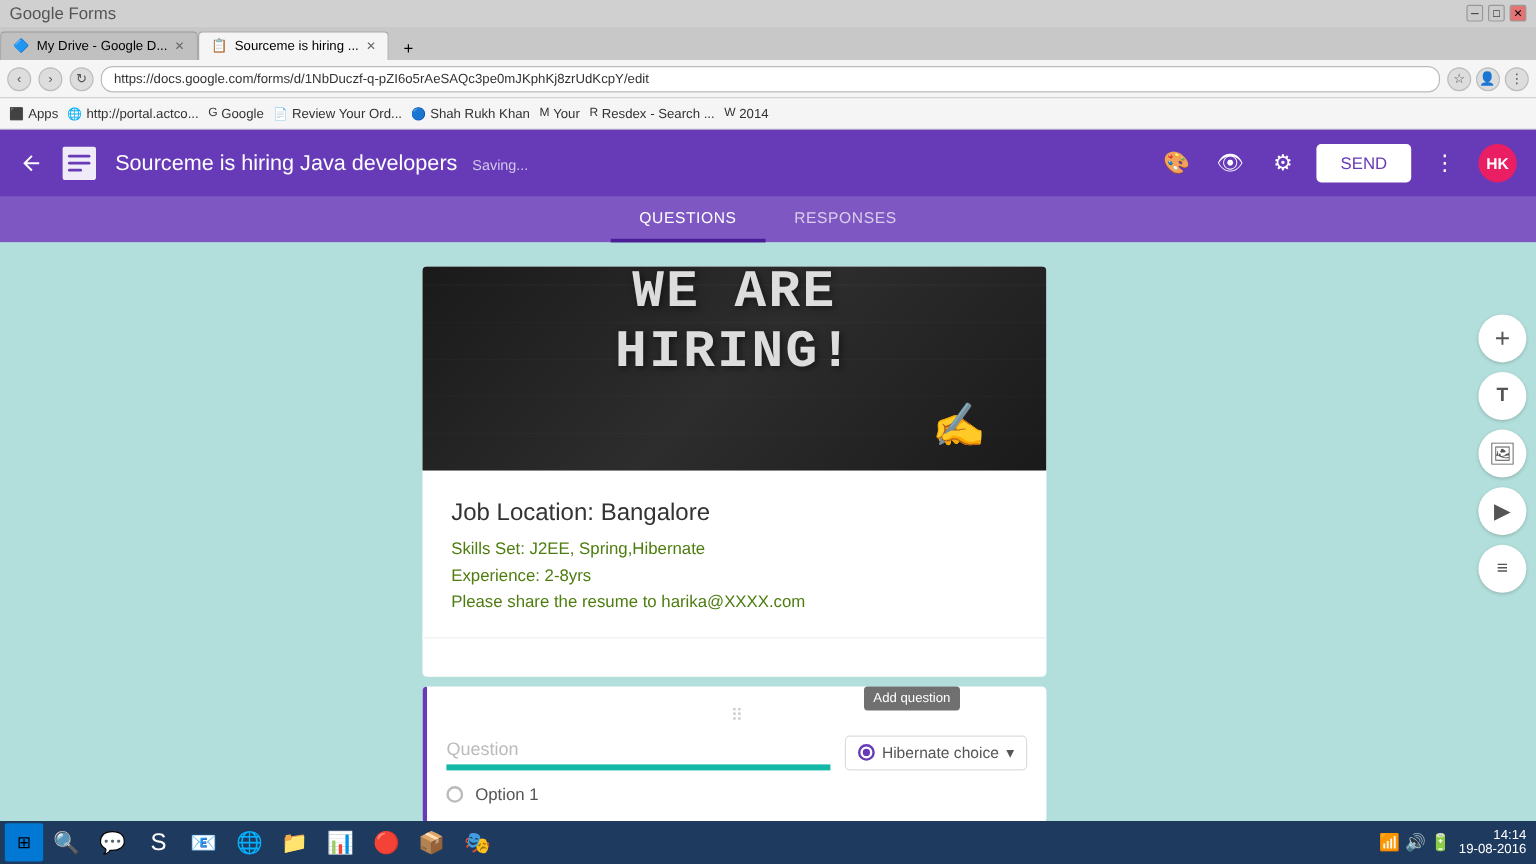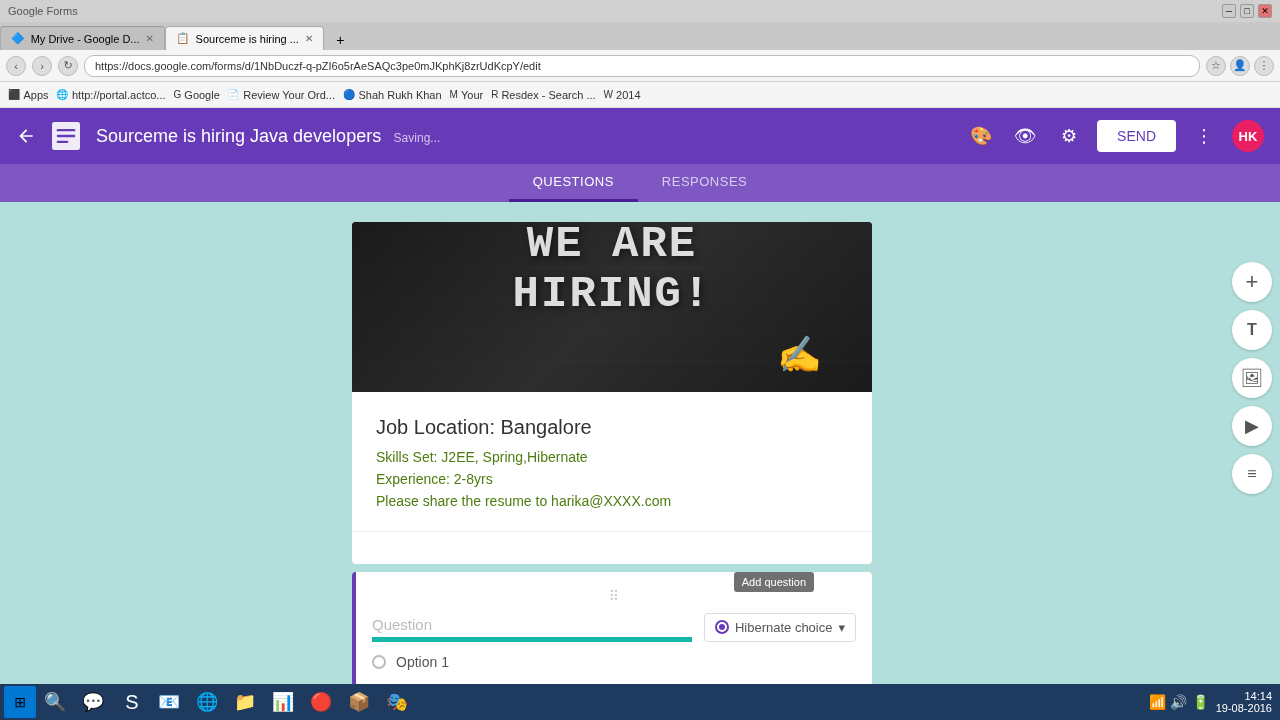--- a/index.html
+++ b/index.html
@@ -315,21 +315,21 @@
       font-size: 18px;
       cursor: pointer;
       box-shadow: 0 1px 3px rgba(0,0,0,0.2);
       color: #555;
       margin-bottom: 4px;
     }
 
     
     .add-question-tooltip {
       position: absolute;
-      right: 58px;
+      right: 72px;
       top: 8px;
       background: rgba(97,97,97,0.9);
       color: white;
       font-size: 11px;
       padding: 4px 8px;
       border-radius: 3px;
       white-space: nowrap;
       pointer-events: none;
     }
 
@@ -396,21 +396,21 @@
       overflow-y: auto;
       flex: 1;
       max-height: 504px;
     }
   </style>
 </head>
 <body>
 
 <div class="browser-chrome">
   <div class="title-bar">
-    <span style="font-size:11px;color:#555;">Google Forms</span>
+    <span style="font-size:14px;color:#555;">Google Forms</span>
     <div class="title-bar-controls">
       <div class="title-bar-btn">─</div>
       <div class="title-bar-btn">□</div>
       <div class="title-bar-btn" style="background:#e57373;">✕</div>
     </div>
   </div>
 
   <div class="tab-bar">
     <div class="tab tab-inactive">
       <span>🔷</span>

